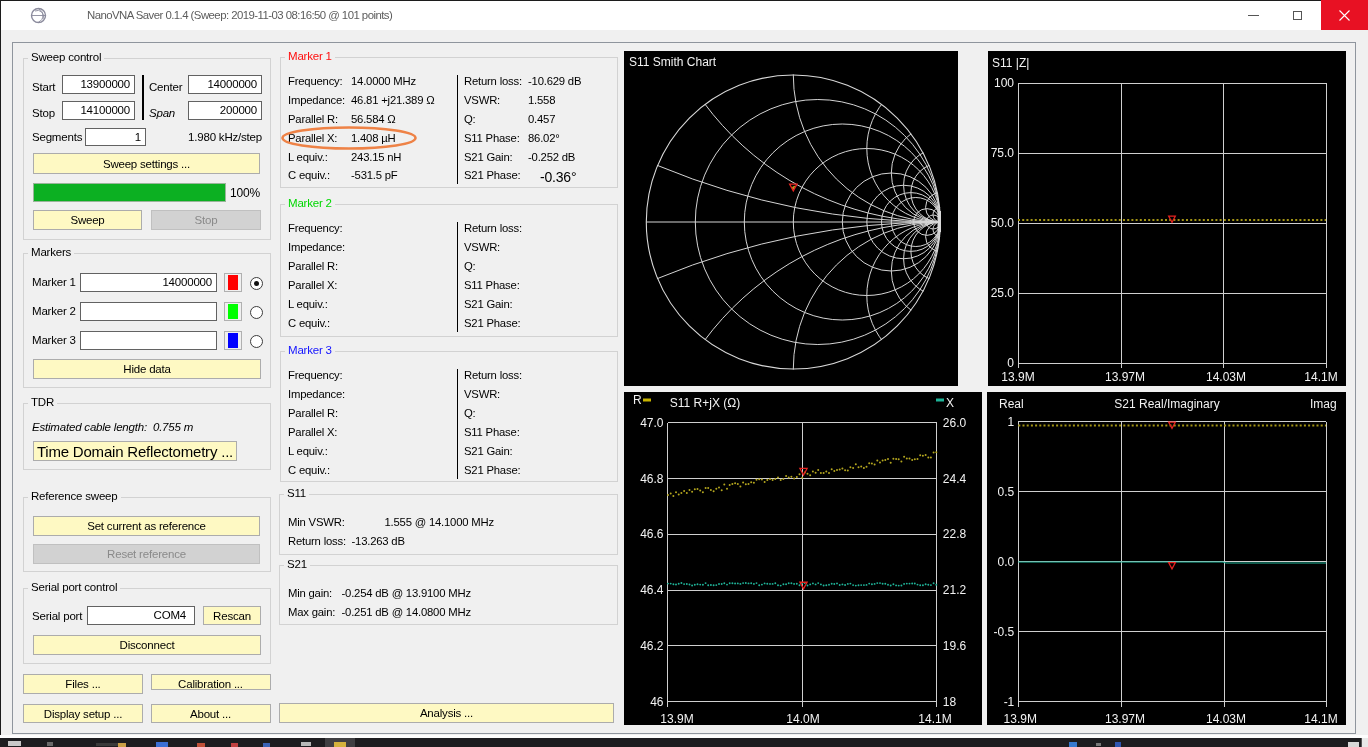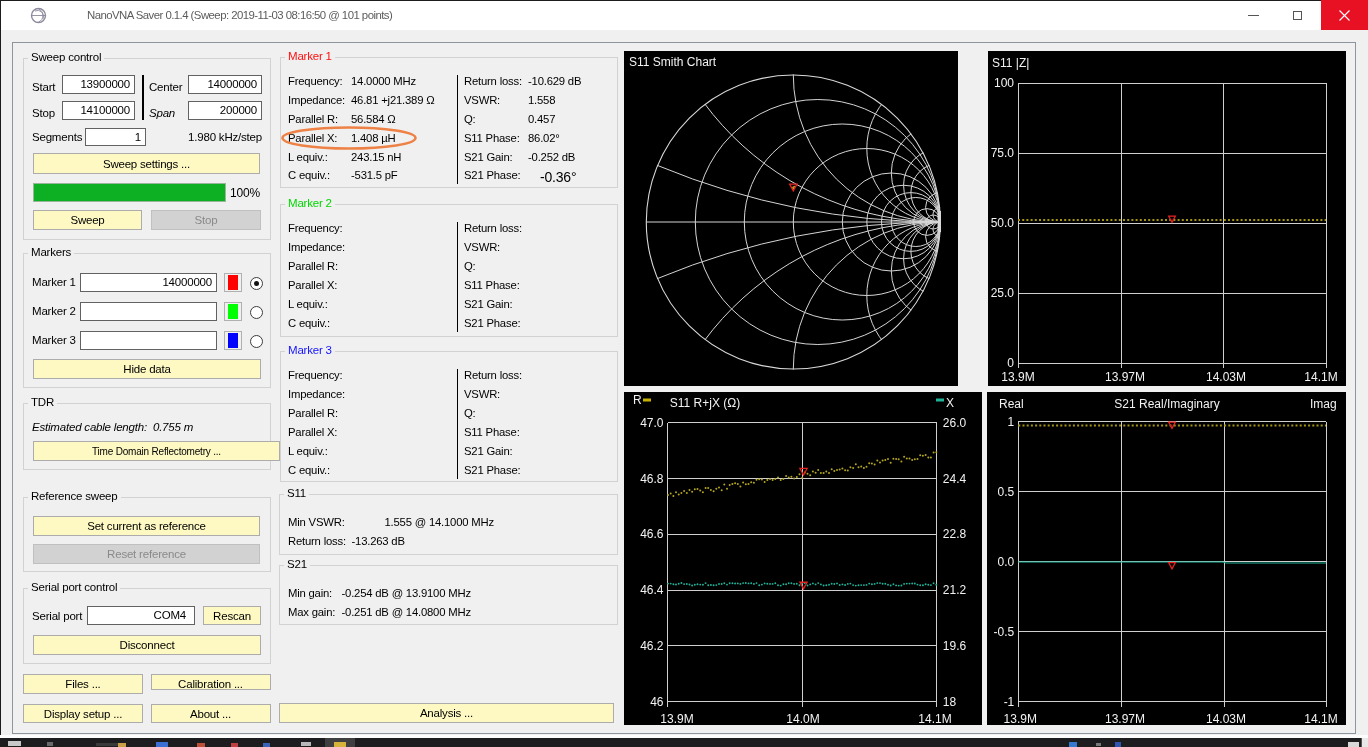--- a/index.html
+++ b/index.html
@@ -65,21 +65,21 @@
 <div class="abs" style="left:250px;top:305.8px;width:13px;height:13px;border-radius:50%;background:#fff;border:1px solid #3c3c3c"></div>
 <div class="lb" style="left:32px;top:334.0px;font-size:11.5px;color:#000;">Marker 3</div>
 <div class="inp" style="left:80px;top:331.0px;width:137px;height:19px;line-height:17px;text-align:right;padding-right:4px"></div>
 <div class="abs" style="left:224px;top:331.0px;width:18px;height:19px;background:#f0f0f0;border:1px solid #b0b0b0"></div>
 <div class="abs" style="left:228px;top:333.0px;width:10px;height:15px;background:#0000ff"></div>
 <div class="abs" style="left:250px;top:335.0px;width:13px;height:13px;border-radius:50%;background:#fff;border:1px solid #3c3c3c"></div>
 <div class="btn" style="left:33px;top:359px;width:228px;height:20px;line-height:19px;font-size:11.5px">Hide data</div>
 <div class="grp" style="left:23px;top:403px;width:248px;height:67px"></div>
 <div class="glb" style="left:28px;top:396px;color:#000">TDR</div>
 <div class="lb" style="left:32px;top:421px;font-size:11.5px;color:#000;font-style:italic;">Estimated cable length:  0.755 m</div>
-<div class="btn" style="left:33px;top:441px;width:247px;height:20px;line-height:19px;font-size:10px">Time Domain Reflectometry ...</div>
+<div class="btn" style="left:33px;top:441px;width:204px;height:20px;line-height:19px;font-size:15px">Time Domain Reflectometry ...</div>
 <div class="grp" style="left:23px;top:497px;width:248px;height:75px"></div>
 <div class="glb" style="left:28px;top:490px;color:#000">Reference sweep</div>
 <div class="btn" style="left:33px;top:516px;width:227px;height:20px;line-height:19px;font-size:11.5px">Set current as reference</div>
 <div class="btn dis" style="left:33px;top:544px;width:227px;height:20px;line-height:19px;font-size:11.5px">Reset reference</div>
 <div class="grp" style="left:23px;top:588px;width:248px;height:76px"></div>
 <div class="glb" style="left:28px;top:581px;color:#000">Serial port control</div>
 <div class="lb" style="left:32px;top:610px;font-size:11.5px;color:#000;">Serial port</div>
 <div class="inp" style="left:87px;top:606px;width:108px;height:19px;line-height:17px;text-align:right;padding-right:8px">COM4</div>
 <div class="btn" style="left:203px;top:606px;width:58px;height:19px;line-height:18px;font-size:11.5px">Rescan</div>
 <div class="btn" style="left:33px;top:635px;width:228px;height:20px;line-height:19px;font-size:11.5px">Disconnect</div>

